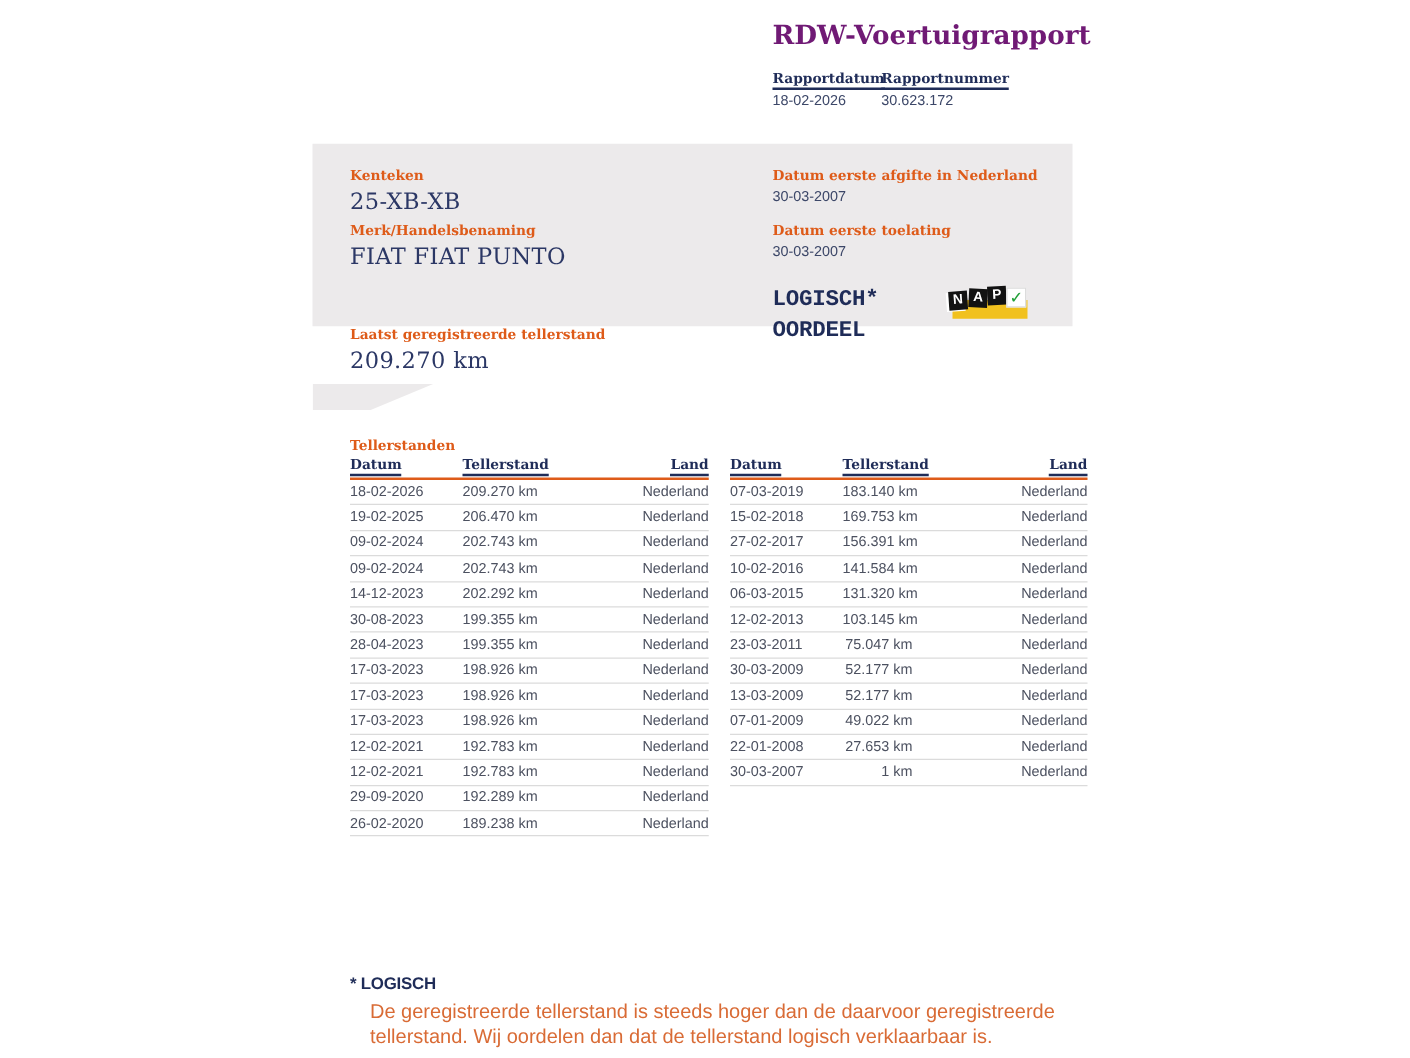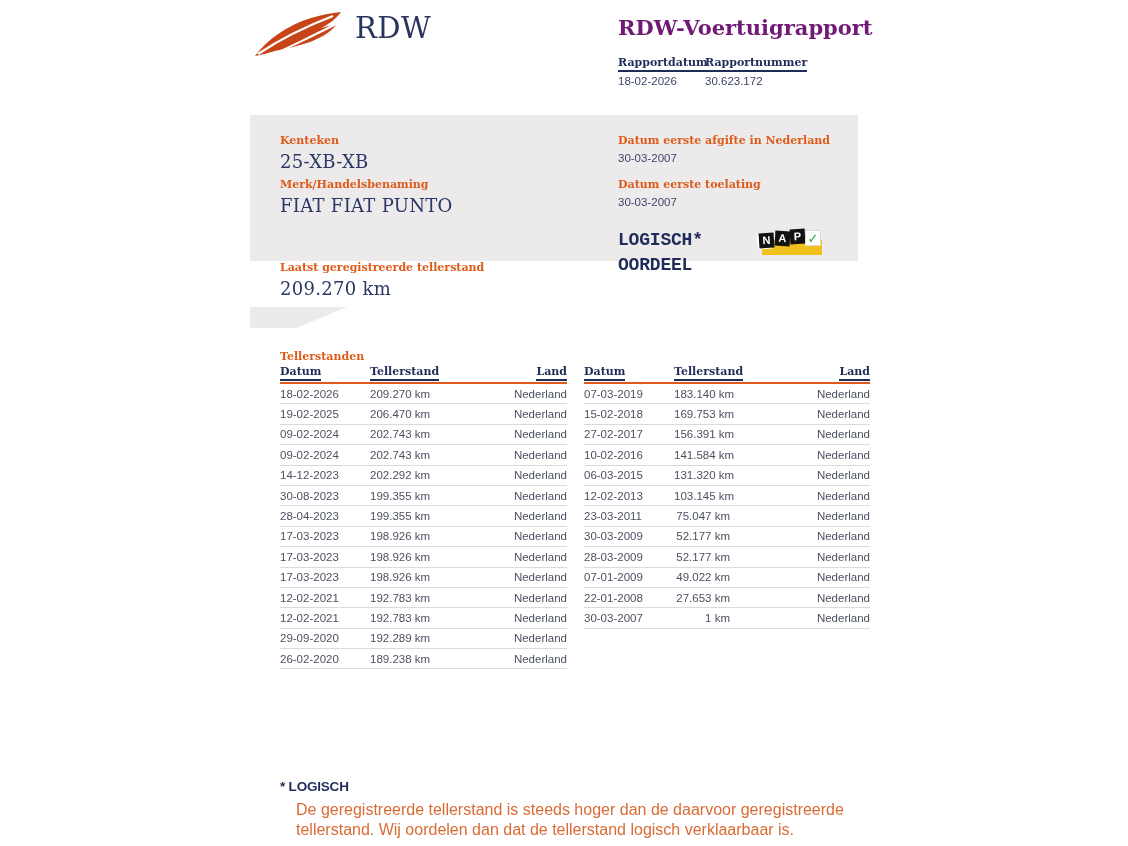--- a/index.html
+++ b/index.html
@@ -66,28 +66,20 @@
   .footnote-title{position:absolute;left:280px;top:779px;font-weight:700;font-size:13.5px;
                   color:#1f2c58;letter-spacing:-.2px;}
   .footnote-text{position:absolute;left:296px;top:800px;width:556px;font-size:16px;
                  line-height:20px;color:#d96b35;}
 </style>
 </head>
 <body>
 
 <div id="page">
 
-  <div class="logo">
-    <svg class="logo-wing" viewBox="0 0 90 50" aria-hidden="true">
-      <path fill="#c64417" d="M2 46 C14 30 34 15 58 8 C68 5 78 3 88 2 C83 9 76 14 68 18 C73 17 79 15 84 14 C77 23 66 29 54 33 C44 36 32 39 22 41 C15 43 8 45 2 46 Z"></path>
-      <path fill="none" stroke="#ffffff" stroke-width="2.2" d="M5 44 C26 30 46 19 80 6"></path>
-      <path fill="none" stroke="#ffffff" stroke-width="2" d="M28 41 C46 32 62 25 85 13"></path>
-    </svg>
-    <div class="logo-wordmark">RDW</div>
-  </div>
 
   <div class="header-right">
     <div class="report-title">RDW-Voertuigrapport</div>
     <div class="report-meta">
       <div class="meta-col">
         <div class="meta-label"><span>Rapportdatum</span></div>
         <div class="meta-value">18-02-2026</div>
       </div>
       <div class="meta-col">
         <div class="meta-label"><span>Rapportnummer</span></div>
@@ -254,21 +246,21 @@
         <div class="col-datum">23-03-2011</div>
         <div class="col-teller">75.047 km</div>
         <div class="col-land">Nederland</div>
       </div>
         <div class="t-row">
         <div class="col-datum">30-03-2009</div>
         <div class="col-teller">52.177 km</div>
         <div class="col-land">Nederland</div>
       </div>
         <div class="t-row">
-        <div class="col-datum">28-03-2009</div>
+        <div class="col-datum">13-03-2009</div>
         <div class="col-teller">52.177 km</div>
         <div class="col-land">Nederland</div>
       </div>
         <div class="t-row">
         <div class="col-datum">07-01-2009</div>
         <div class="col-teller">49.022 km</div>
         <div class="col-land">Nederland</div>
       </div>
         <div class="t-row">
         <div class="col-datum">22-01-2008</div>

